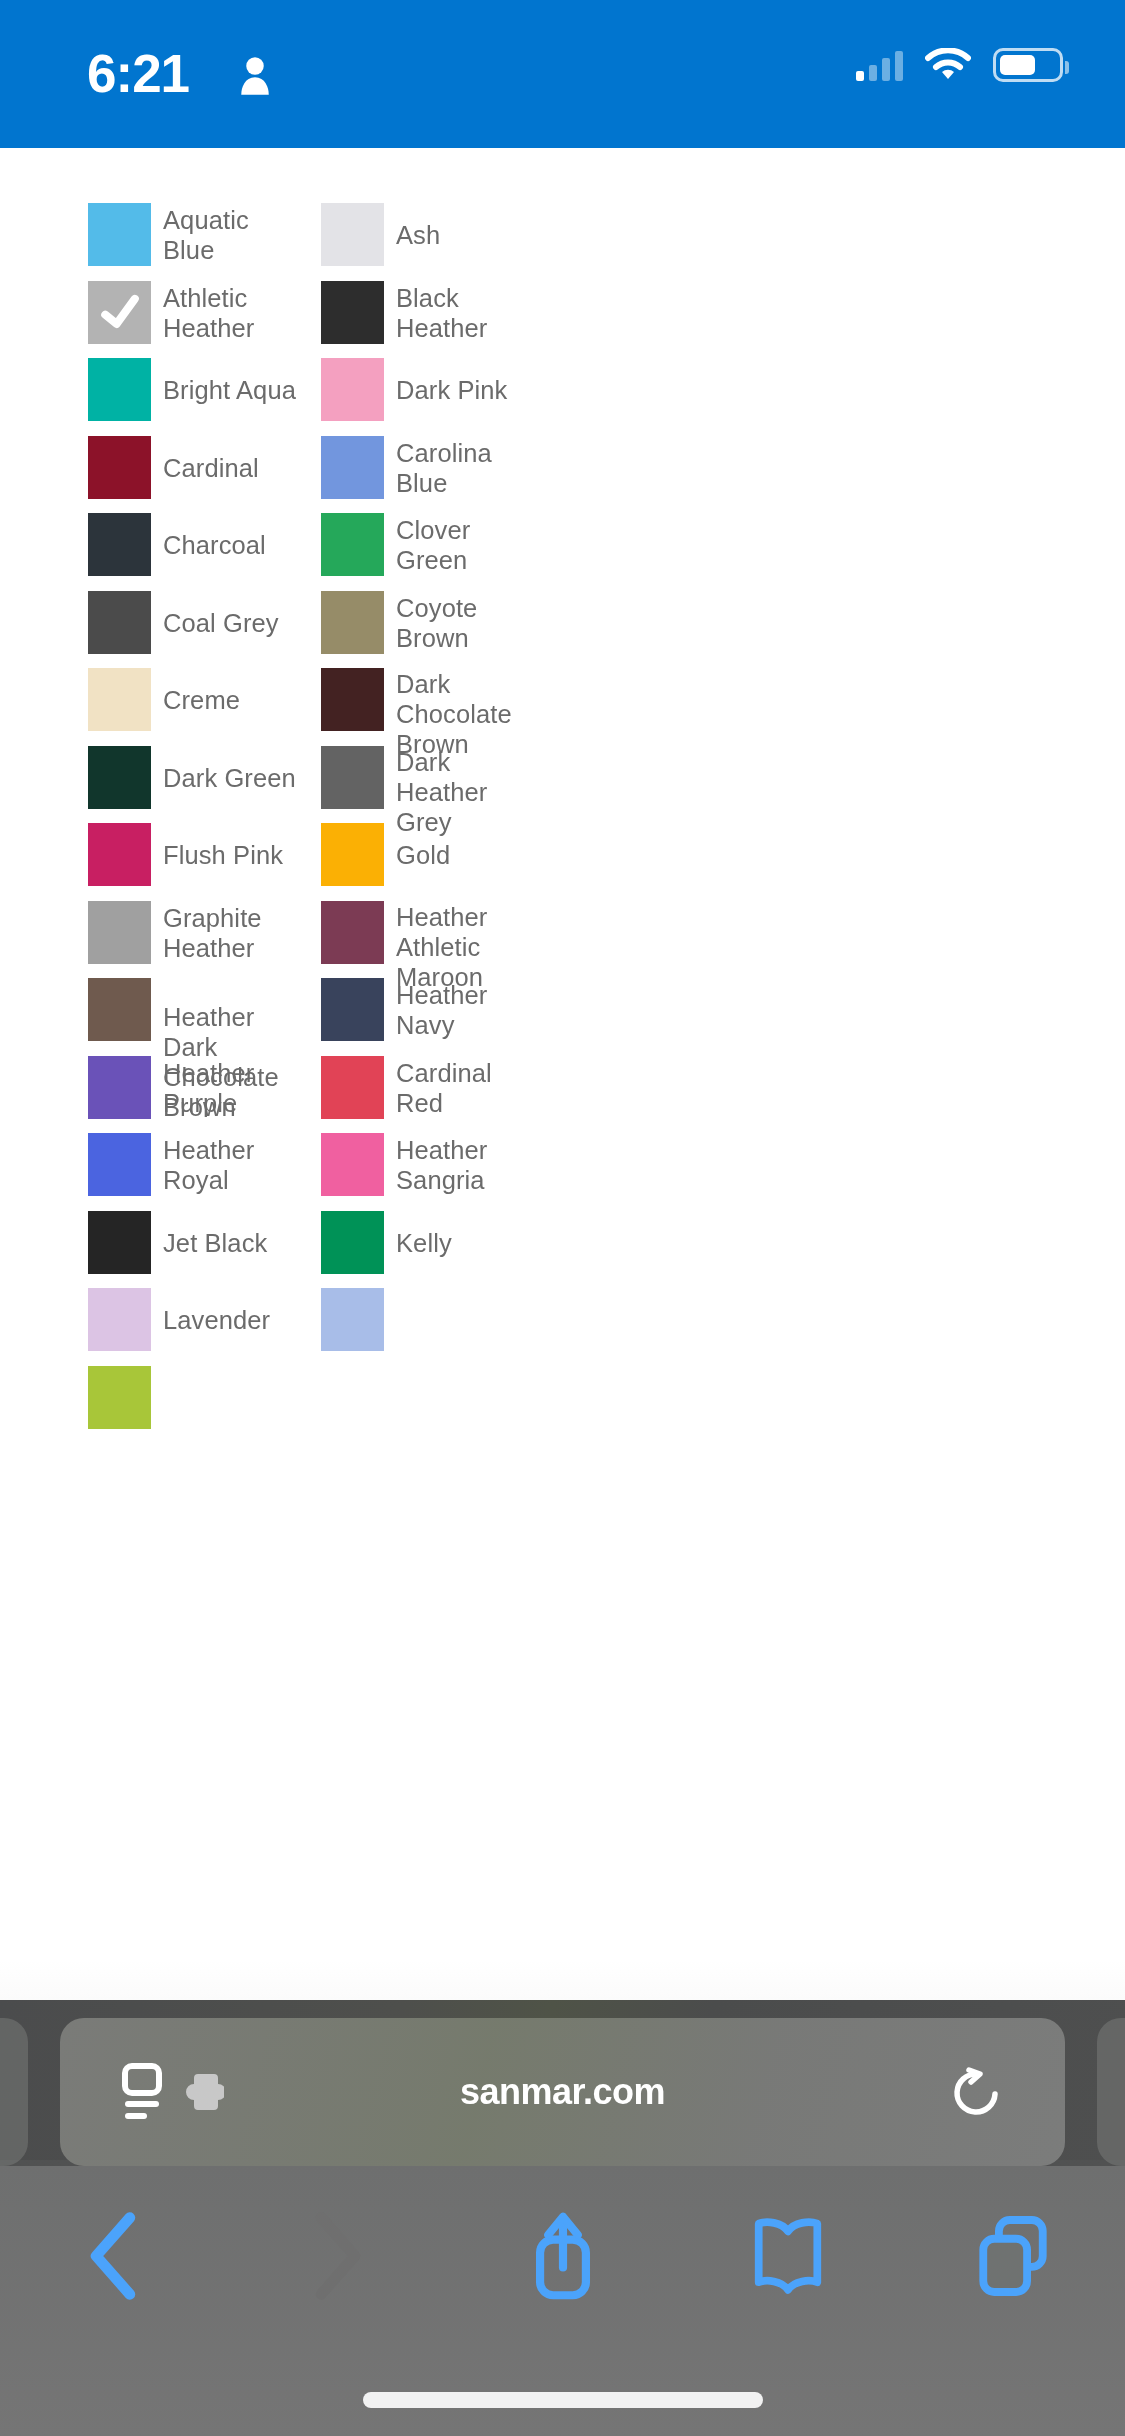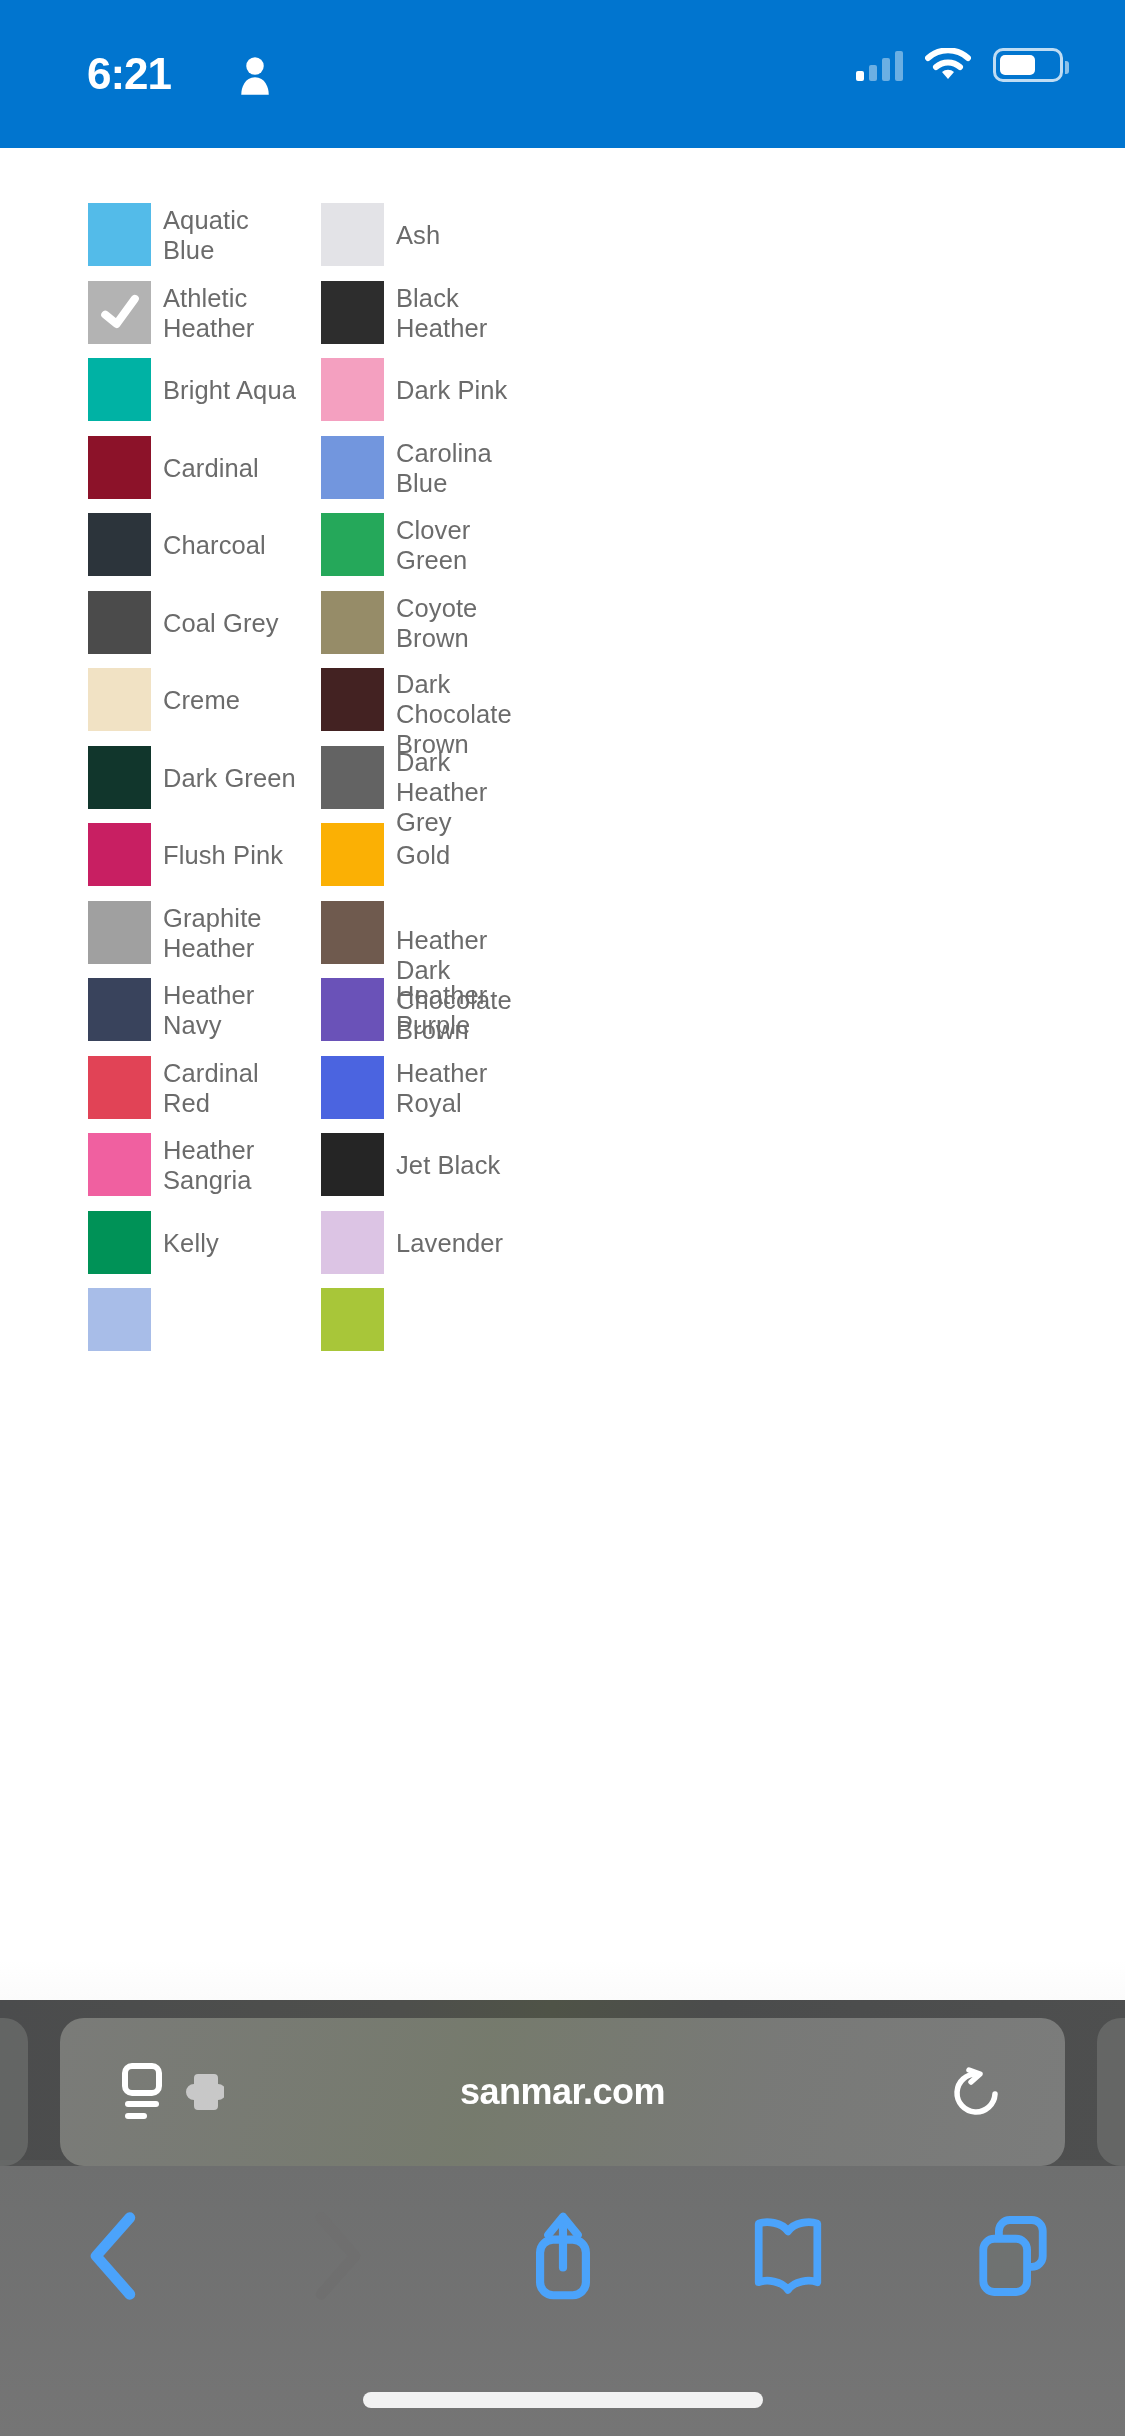--- a/index.html
+++ b/index.html
@@ -12,21 +12,21 @@
   }
   #phone { position:relative; width:1125px; height:2436px; background:#fff; }
 
   
   #statusbar{
     position:absolute; top:0; left:0; width:1125px; height:148px;
     background:#0175cf; color:#fff;
   }
   #sb-time{
     position:absolute; left:87px; top:40px;
-    font-size:44px; font-weight:bold; letter-spacing:-1px;
+    font-size:53px; font-weight:bold; letter-spacing:-1px;
     line-height:68px;
   }
   #sb-loc{ position:absolute; left:240px; top:56px; width:30px; height:40px; }
   #sb-right{
     position:absolute; right:62px; top:48px;
     display:flex; align-items:center; gap:22px;
   }
   .bars{ display:flex; align-items:flex-end; gap:5px; height:32px; }
   .bars i{ display:block; width:8px; background:#fff; border-radius:2px; }
   .bars i:nth-child(1){ height:10px; }
@@ -241,20 +241,24 @@
         </div>
         <div class="cell">
           <div class="sw" style="background: rgb(251, 176, 4);"></div>
           <div class="lbl">Gold</div>
         </div>
         <div class="cell">
           <div class="sw" style="background: rgb(160, 160, 160);"></div>
           <div class="lbl">Graphite Heather</div>
         </div>
         <div class="cell">
+          <div class="sw" style="background: rgb(124, 59, 84);"></div>
+          <div class="lbl">Heather Athletic Maroon</div>
+        </div>
+        <div class="cell">
           <div class="sw" style="background: rgb(111, 90, 78);"></div>
           <div class="lbl top">Heather Dark Chocolate Brown</div>
         </div>
         <div class="cell">
           <div class="sw" style="background: rgb(57, 67, 92);"></div>
           <div class="lbl">Heather Navy</div>
         </div>
         <div class="cell">
           <div class="sw" style="background: rgb(106, 82, 184);"></div>
           <div class="lbl">Heather Purple</div>

